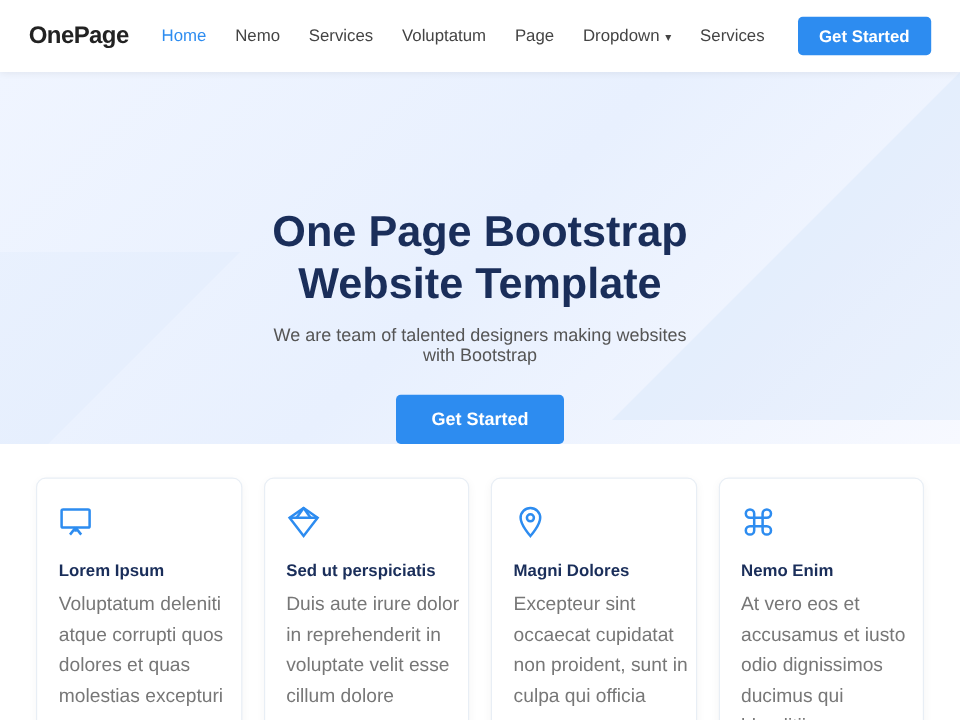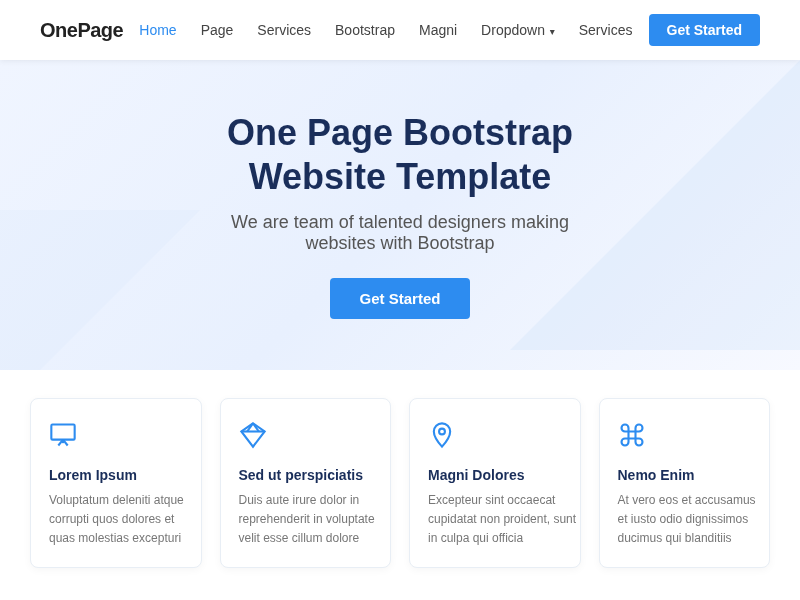--- a/index.html
+++ b/index.html
@@ -3,21 +3,21 @@
   <meta charset="utf-8">
   <style>
     * { margin: 0; padding: 0; box-sizing: border-box; }
     body { font-family: 'Segoe UI', Arial, sans-serif; background: #fff; width: 800px; height: 600px; overflow: hidden; }
 
     
     .navbar {
       display: flex;
       align-items: center;
       justify-content: space-between;
-      padding: 0 40px;
+      padding: 0 24px;
       height: 60px;
       background: #fff;
       box-shadow: 0 1px 6px rgba(0,0,0,0.07);
       position: relative;
       z-index: 10;
     }
     .navbar-brand {
       font-size: 20px;
       font-weight: 700;
       color: #222;
@@ -54,21 +54,21 @@
     }
 
     
     .hero {
       position: relative;
       background: linear-gradient(135deg, #f0f5ff 0%, #e8f0fe 50%, #f7f9ff 100%);
       height: 310px;
       display: flex;
       flex-direction: column;
       align-items: center;
-      justify-content: center;
+      justify-content: flex-end;
       text-align: center;
       overflow: hidden;
     }
     .hero-bg-shape {
       position: absolute;
       top: -30px;
       right: -30px;
       width: 320px;
       height: 320px;
       opacity: 0.18;
@@ -84,21 +84,21 @@
     .hero-title {
       font-size: 36px;
       font-weight: 800;
       color: #1a2e5a;
       line-height: 1.2;
       margin-bottom: 14px;
       position: relative;
       z-index: 2;
     }
     .hero-subtitle {
-      font-size: 18px;
+      font-size: 15px;
       color: #555;
       margin-bottom: 24px;
       position: relative;
       z-index: 2;
       max-width: 360px;
     }
     .btn-get-started-hero {
       background: #2d8cf0;
       color: #fff;
       border: none;
@@ -132,45 +132,45 @@
       color: #2d8cf0;
       font-size: 22px;
     }
     .card-title {
       font-size: 14px;
       font-weight: 700;
       color: #1a2e5a;
       margin-bottom: 8px;
     }
     .card-text {
-      font-size: 12px;
+      font-size: 16px;
       color: #777;
       line-height: 1.6;
     }
 
     
     .icon-svg {
       width: 28px;
       height: 28px;
       stroke: #2d8cf0;
       fill: none;
       stroke-width: 1.8;
     }
   </style>
 </head>
 <body>
 
 <nav class="navbar">
   <div class="navbar-brand">OnePage</div>
   <ul class="navbar-nav">
     <li><a href="#" class="active">Home</a></li>
+    <li><a href="#">Nemo</a></li>
+    <li><a href="#">Services</a></li>
+    <li><a href="#">Voluptatum</a></li>
     <li><a href="#">Page</a></li>
-    <li><a href="#">Services</a></li>
-    <li><a href="#">Bootstrap</a></li>
-    <li><a href="#">Magni</a></li>
     <li>
       <a href="#"><span>Dropdown</span><span class="dropdown-arrow"> ▾</span></a>
     </li>
     <li><a href="#">Services</a></li>
   </ul>
   <button class="btn-get-started-nav">Get Started</button>
 </nav>
 
 <section class="hero">
 

